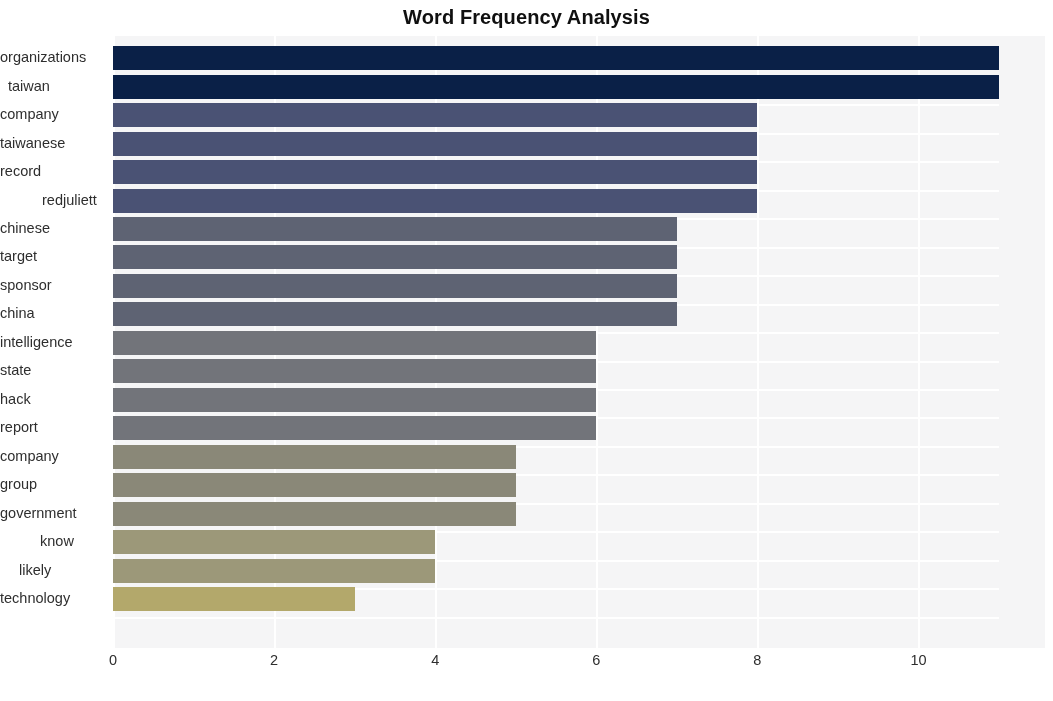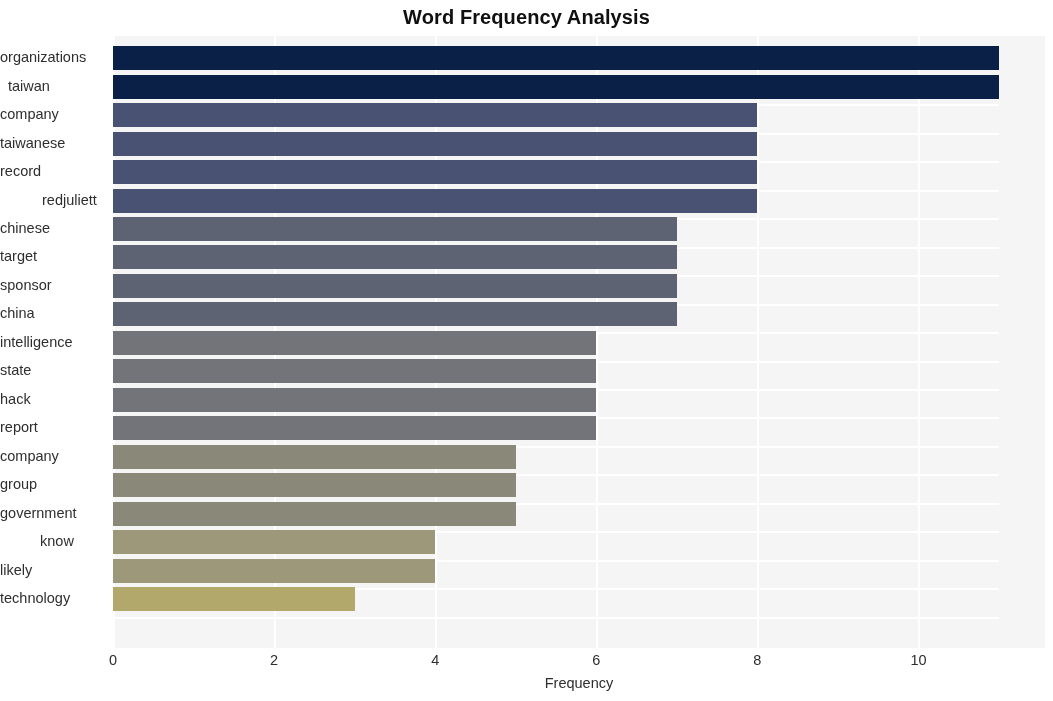--- a/index.html
+++ b/index.html
@@ -183,27 +183,26 @@
       <div class="ytick-wrap" style="top: 276.924px;">sponsor</div>
       <div class="ytick-wrap" style="top: 305.389px;">china</div>
       <div class="ytick-wrap" style="top: 333.854px;">intelligence</div>
       <div class="ytick-wrap" style="top: 362.319px;">state</div>
       <div class="ytick-wrap" style="top: 390.784px;">hack</div>
       <div class="ytick-wrap" style="top: 419.249px;">report</div>
       <div class="ytick-wrap" style="top: 447.714px;">company</div>
       <div class="ytick-wrap" style="top: 476.18px;">group</div>
       <div class="ytick-wrap" style="top: 504.645px;">government</div>
       <div class="ytick-wrap" style="top: 533.11px; padding-left: 40px;">know</div>
-      <div class="ytick-wrap" style="top: 561.575px;">likely</div>
+      <div class="ytick-wrap" style="top: 561.575px; padding-left: 19px;">likely</div>
       <div class="ytick-wrap" style="top: 590.04px;">technology</div>
     </div>
   <div id="x-ticks">
       <div class="xtick" style="left: 113px;">0</div>
       <div class="xtick" style="left: 274.091px;">2</div>
       <div class="xtick" style="left: 435.182px;">4</div>
       <div class="xtick" style="left: 596.273px;">6</div>
       <div class="xtick" style="left: 757.364px;">8</div>
       <div class="xtick" style="left: 918.455px;">10</div>
     </div>
 
-  <div id="x-axis-label">Frequency</div>
 
 </div>
 
 </body></html>

